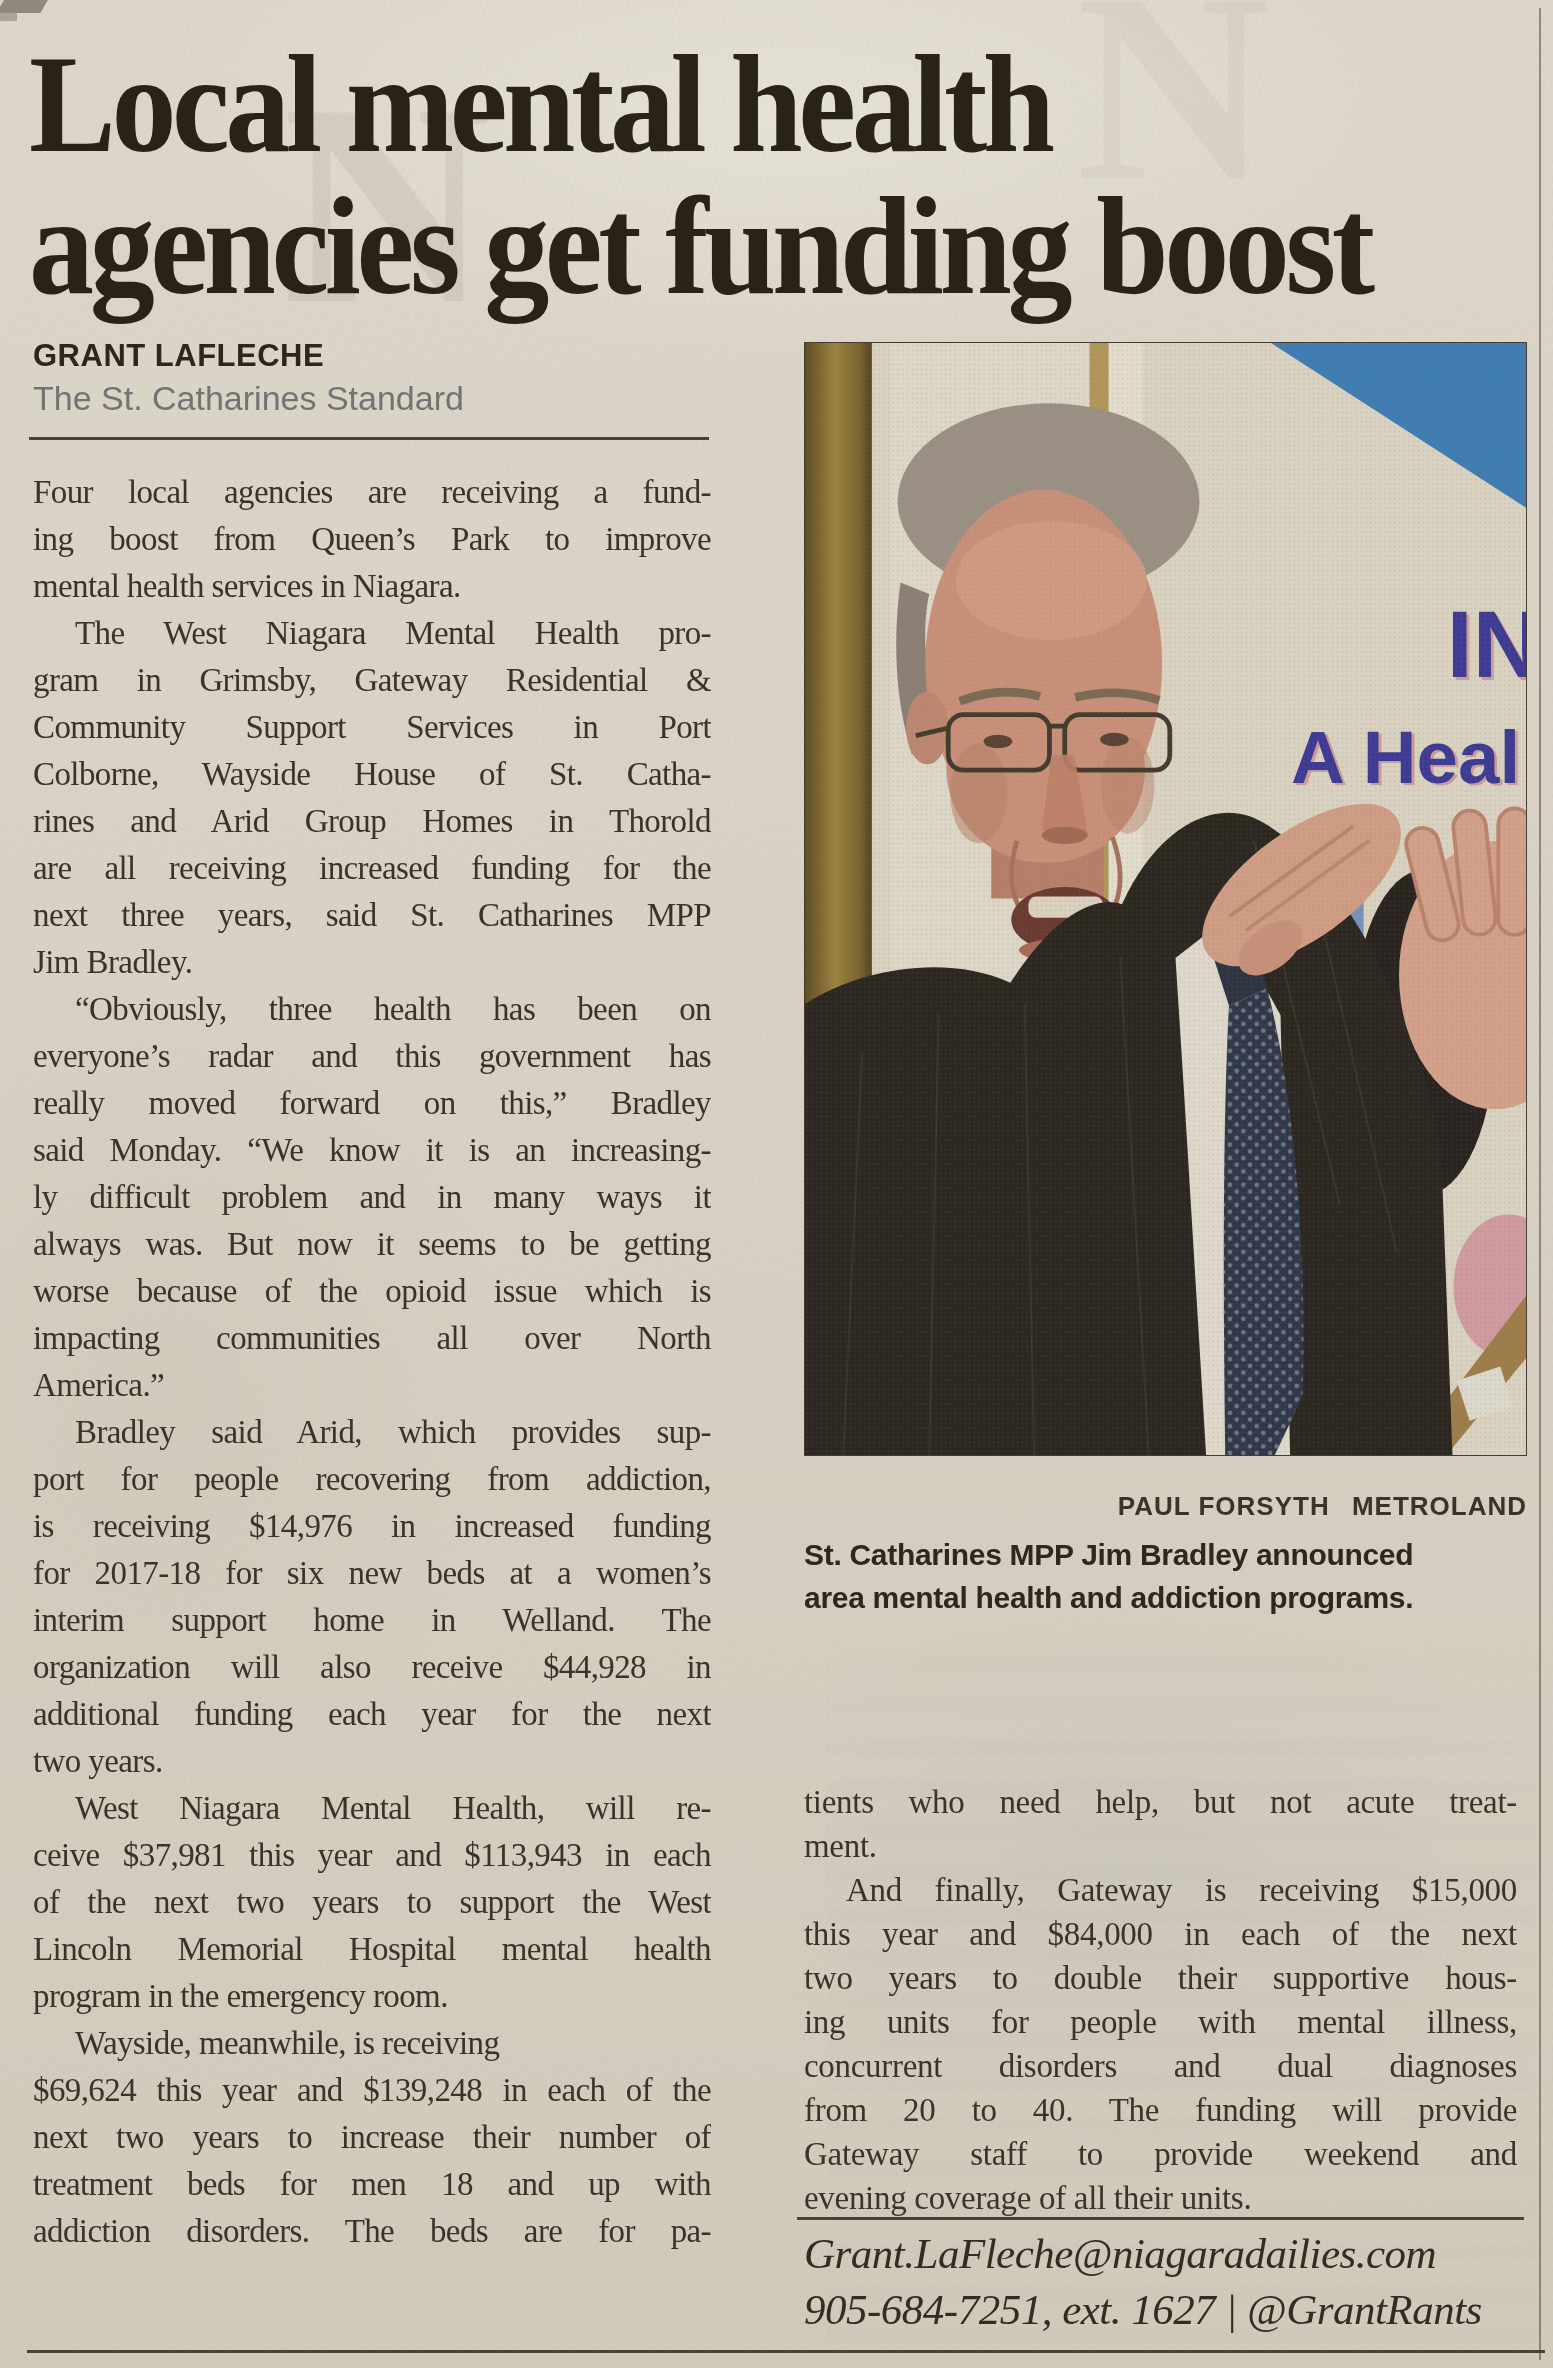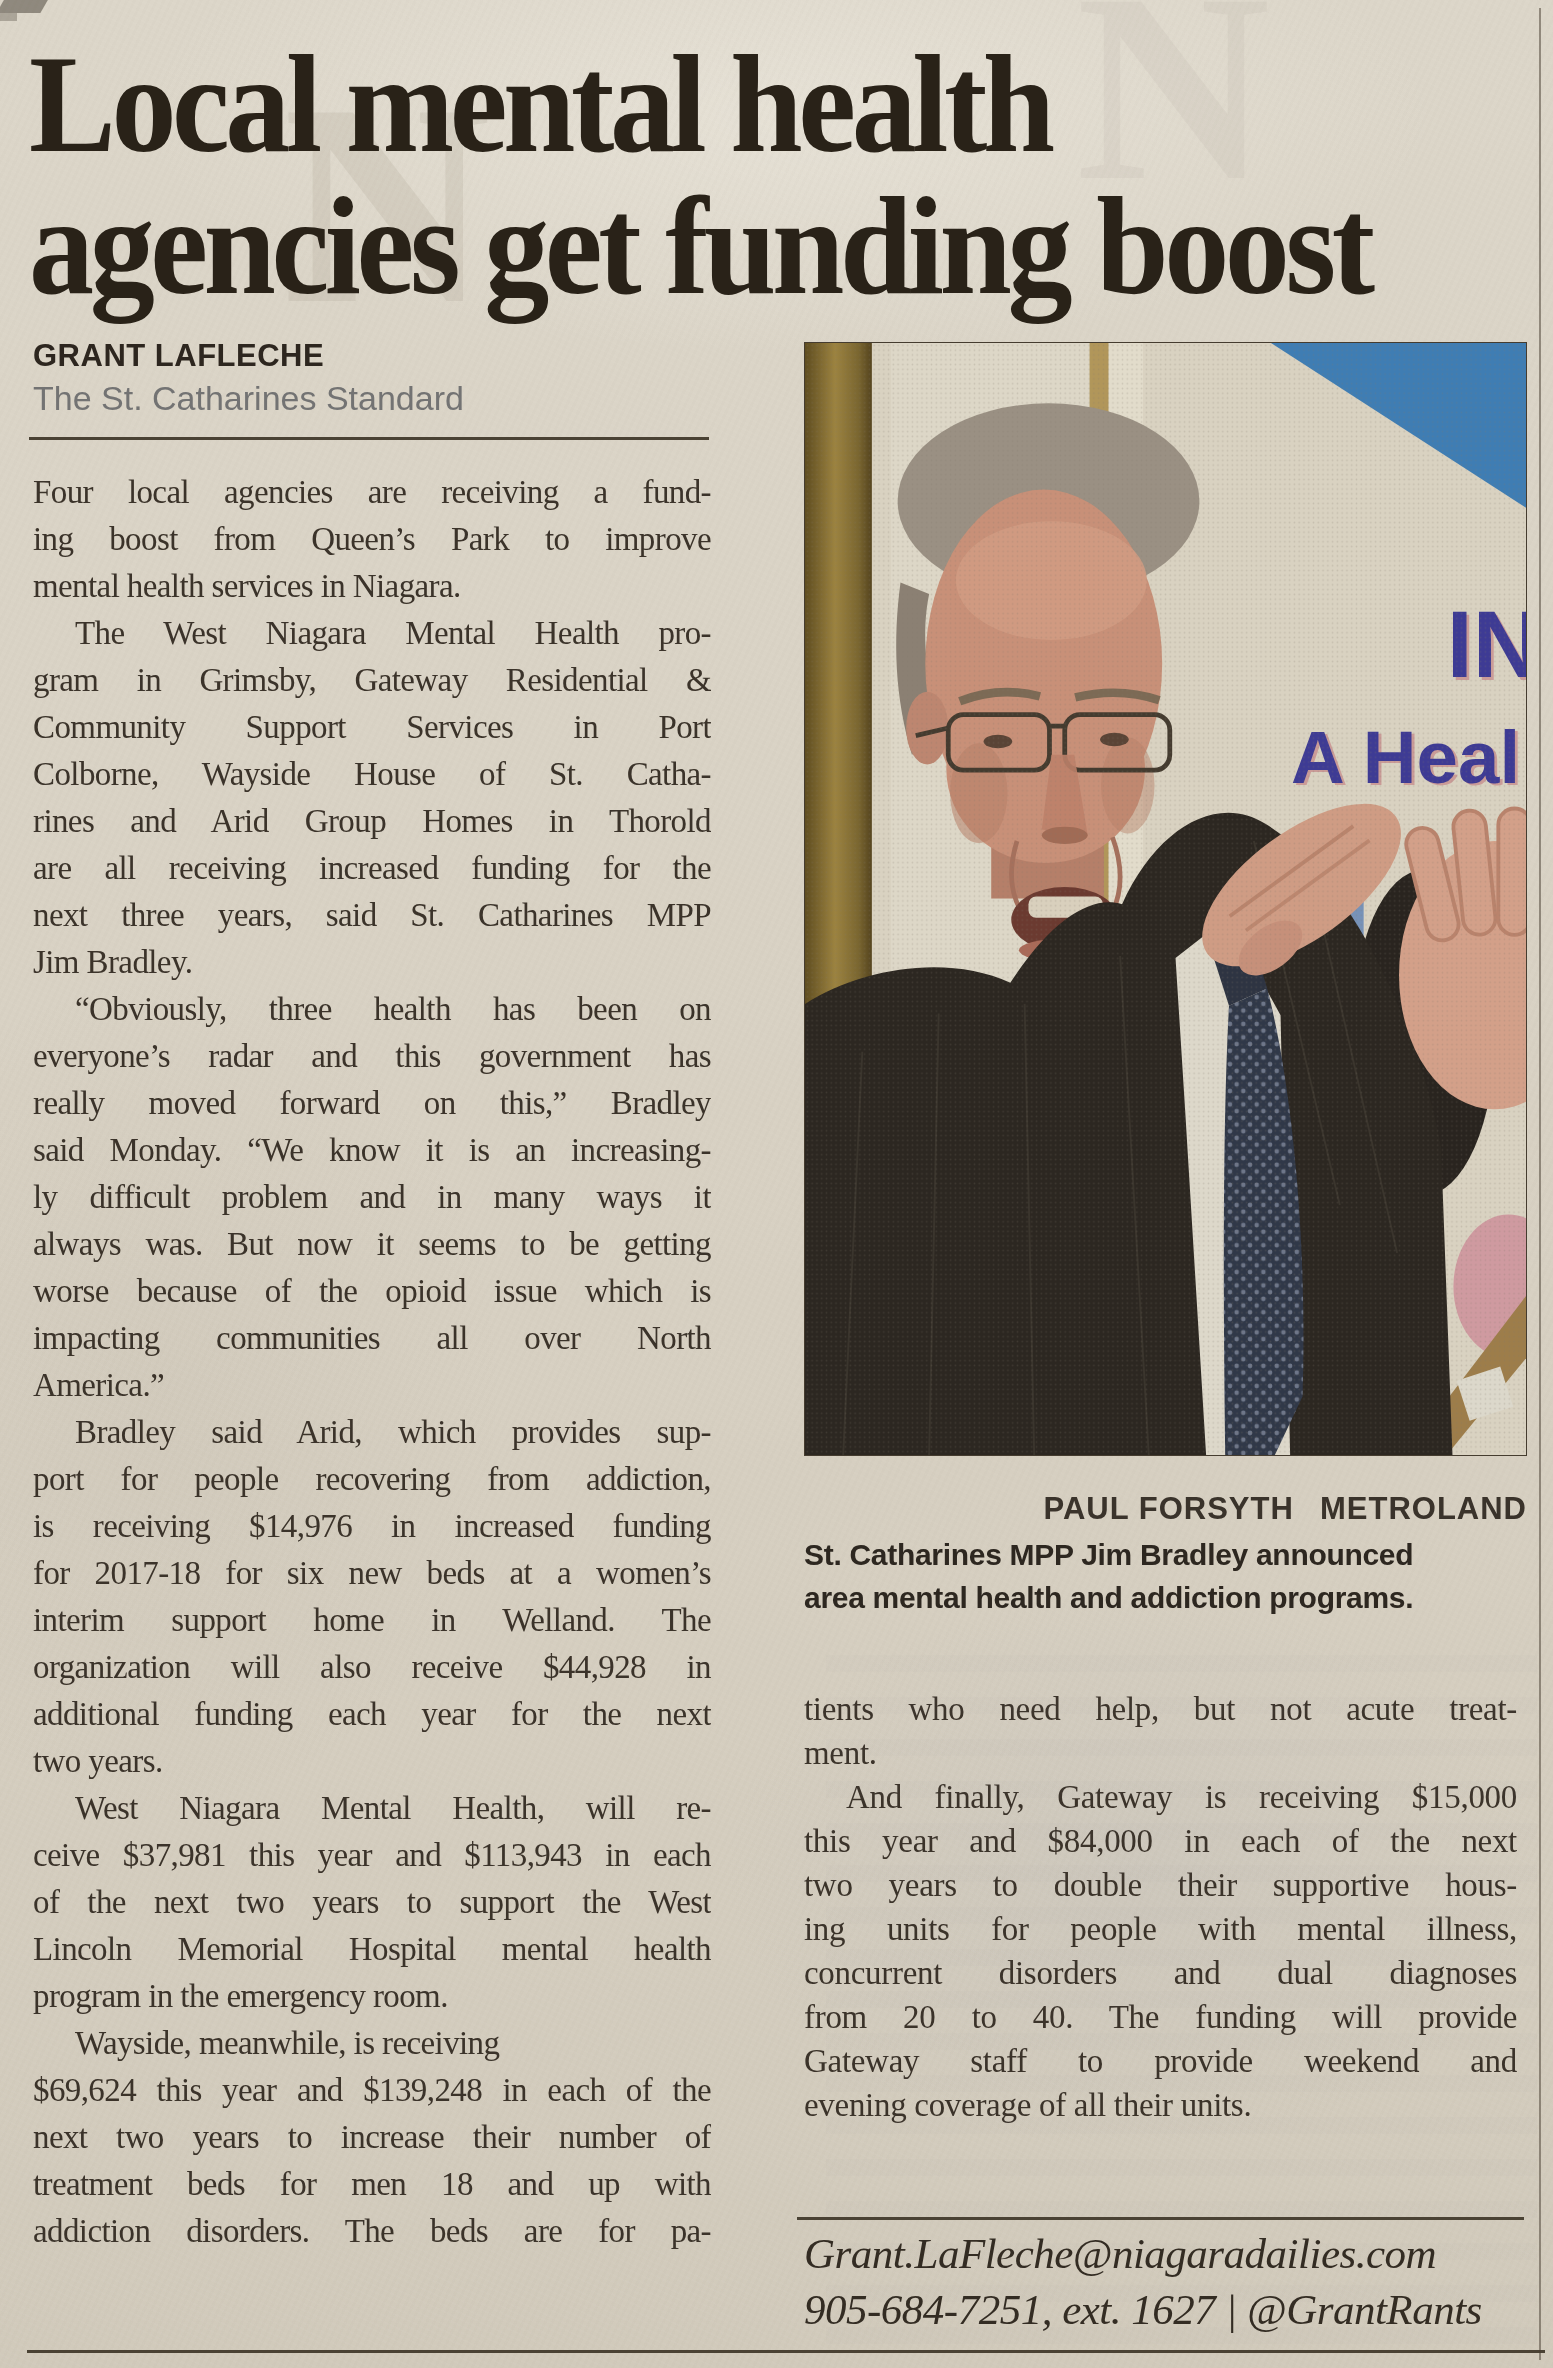--- a/index.html
+++ b/index.html
@@ -29,33 +29,33 @@
     font-family:"Liberation Sans","DejaVu Sans",sans-serif;
     font-size:34px;color:#737373;}
   .rule{position:absolute;background:#4a4234;height:2.9px;}
   .rule-byline{left:29px;top:437px;width:680px;}
   .rule-contact{left:797px;top:2217px;width:727px;}
   .rule-bottom{left:27px;top:2350px;width:1518px;}
   .edge-rule{position:absolute;left:1539px;top:7.7px;width:1.9px;height:2352px;
     background:rgba(70,60,48,.5);}
   .bodycol{position:absolute;color:#3b332a;}
   .col1{left:33px;top:469px;width:678px;}
-  .col2{left:804px;top:1687px;width:713px;}
+  .col2{left:804px;top:1780px;width:713px;}
   .bl{font-size:33px;text-align:justify;text-align-last:justify;
     overflow:hidden;white-space:nowrap;}
   .col1 .bl{height:47px;line-height:47px;letter-spacing:-0.6px;}
   .col2 .bl{height:44px;line-height:44px;letter-spacing:-0.3px;}
   .bl.ind{padding-left:42px;}
   .bl.end{text-align-last:left;}
   .photo{position:absolute;left:804px;top:342px;width:723px;height:1114px;
     border:1.9px solid #453c2f;background:#d9d2c1;overflow:hidden;box-sizing:border-box;}
   .photo svg{display:block;width:100%;height:100%;}
   .credit{position:absolute;left:804px;top:1491px;width:723px;text-align:right;
     font-family:"Liberation Sans","DejaVu Sans",sans-serif;font-weight:600;
-    font-size:31px;letter-spacing:1px;color:#3a332b;}
+    font-size:26px;letter-spacing:1px;color:#3a332b;}
   .caption{position:absolute;left:804px;top:1533px;width:725px;color:#2d2720;
     font-family:"Liberation Sans","DejaVu Sans",sans-serif;font-weight:bold;}
   .caption .bl{font-size:30px;height:43px;line-height:43px;letter-spacing:-0.3px;
     text-align:left;text-align-last:left;}
   .contact{position:absolute;left:804px;font-style:italic;font-size:43px;
     color:#332c23;letter-spacing:-0.5px;}
   .contact-1{top:2229px;}
   .contact-2{top:2285px;}
   .showthrough{position:absolute;left:826px;top:1633px;width:711px;height:711px;
     pointer-events:none;opacity:.5;

